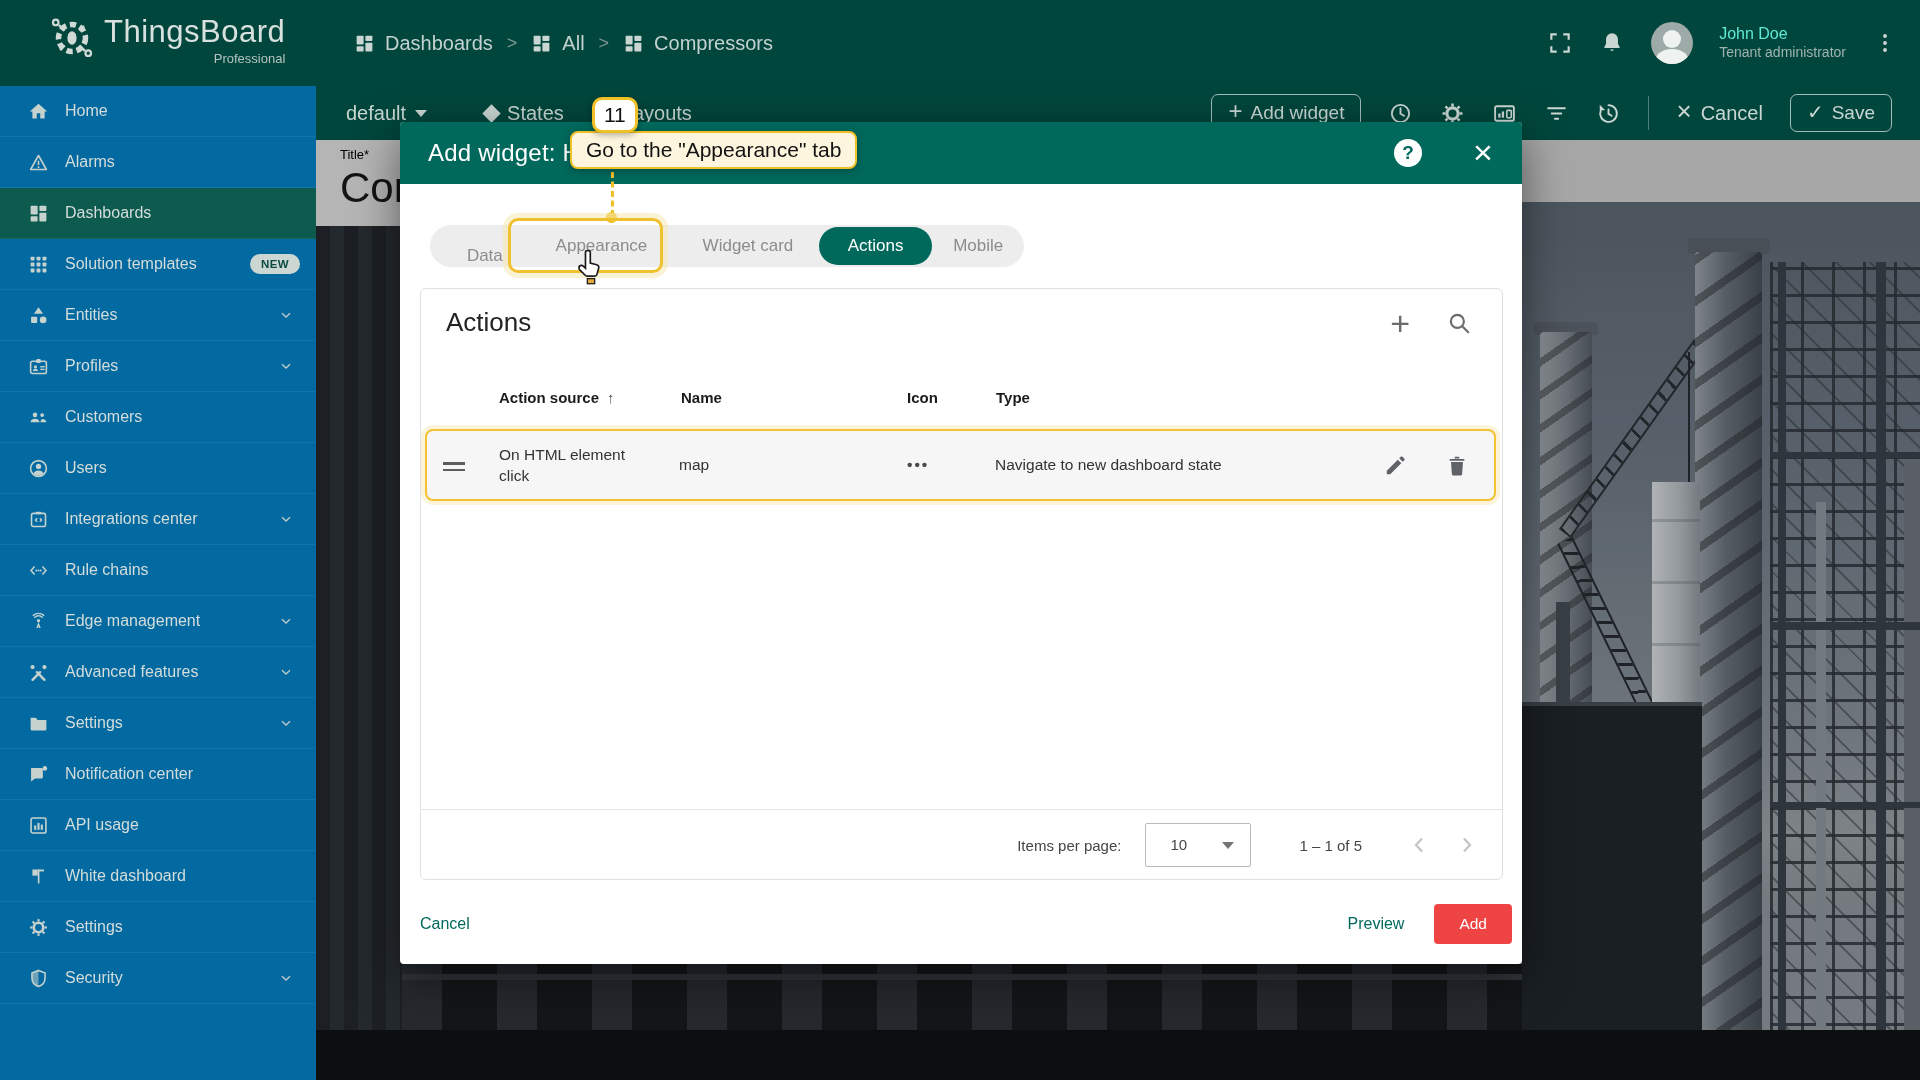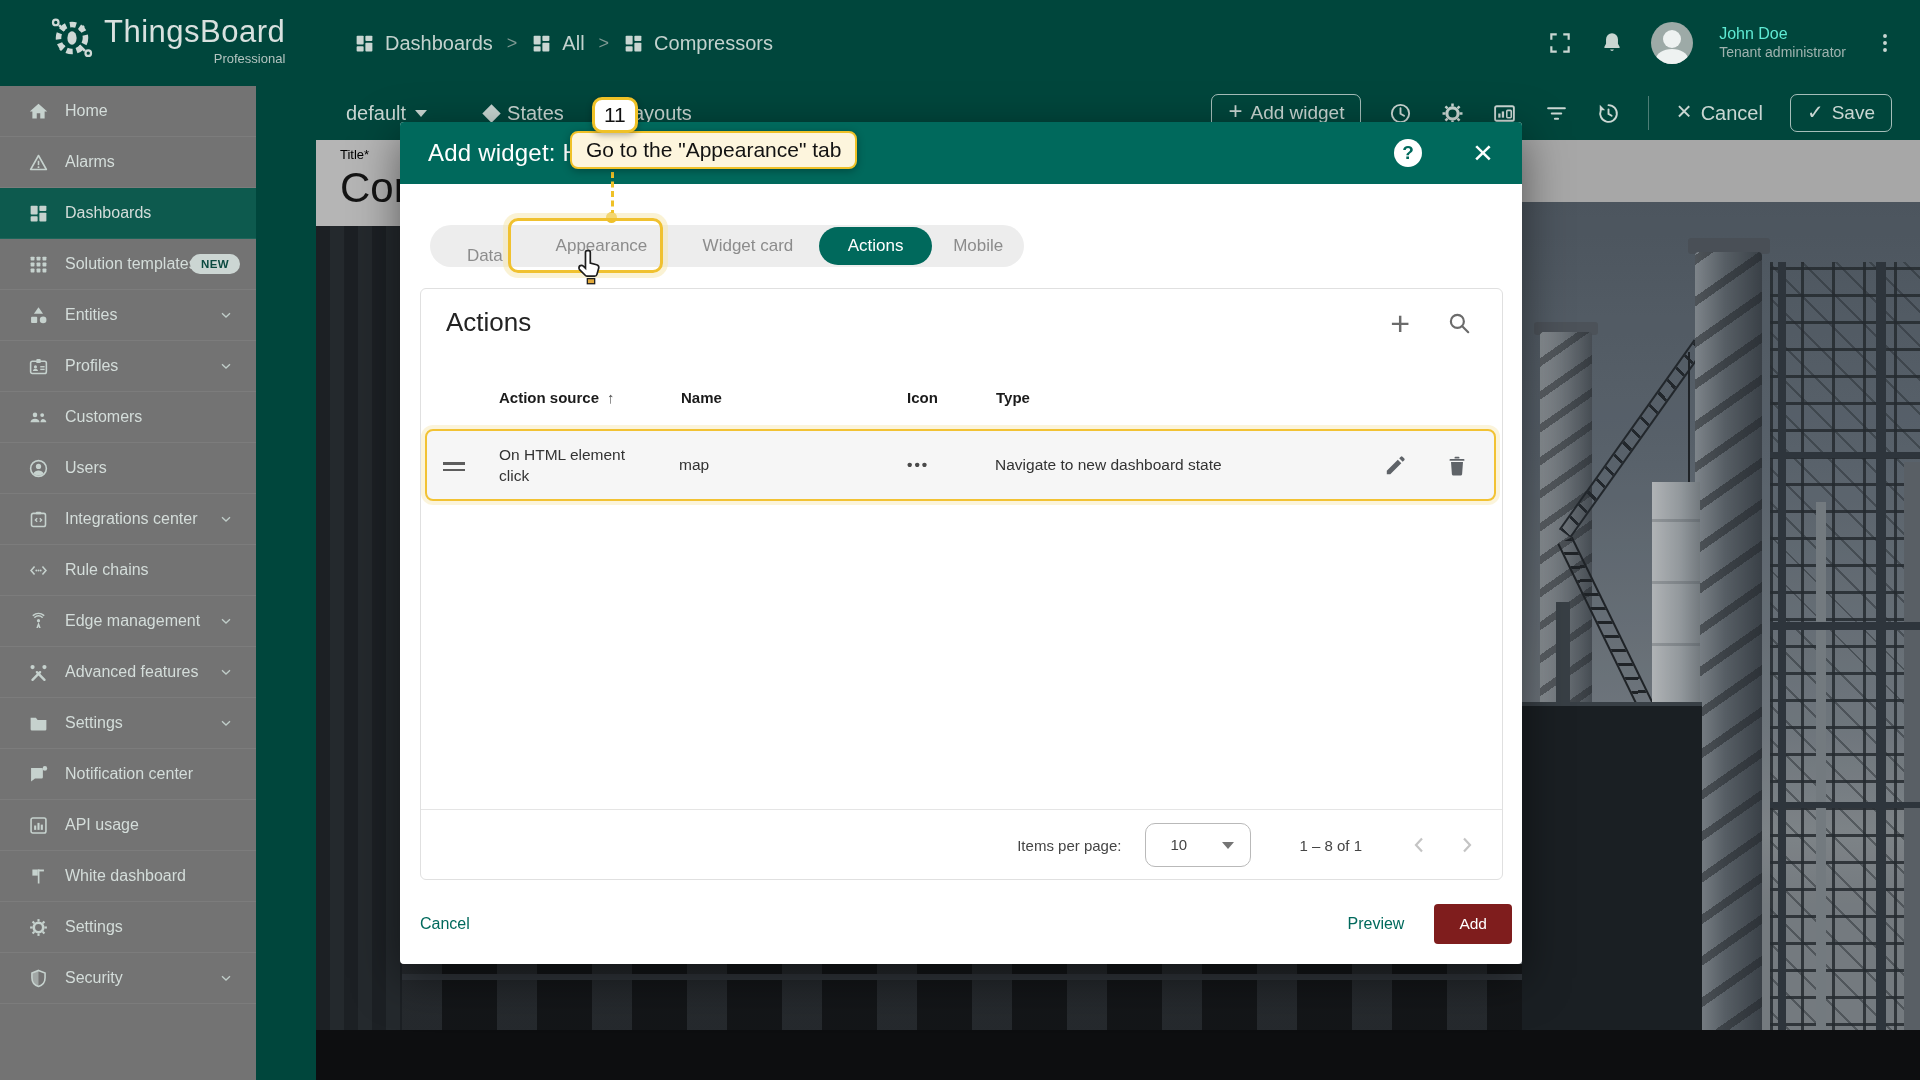--- a/index.html
+++ b/index.html
@@ -19,21 +19,21 @@
   #tb-right{position:absolute;right:22px;top:0;height:86px;display:flex;align-items:center;gap:26px;color:#c9d6d2;}
   .tb-ic{width:26px;height:26px;color:#c9d6d2;cursor:pointer;}
   #avatar{width:42px;height:42px;border-radius:50%;background:#9daaa7;position:relative;overflow:hidden;cursor:pointer;}
   #avatar .av-head{position:absolute;left:12px;top:8px;width:18px;height:18px;border-radius:50%;background:#eef2f1;}
   #avatar .av-body{position:absolute;left:5px;top:27px;width:32px;height:20px;border-radius:50% 50% 0 0;background:#eef2f1;}
   #userblock{line-height:1.25;}
   #user-name{font-size:16px;color:#5eead4;}
   #user-role{font-size:14px;color:#9fb3af;}
 
   
-  #sidebar{position:absolute;left:0;top:86px;width:256px;height:994px;background:#737373;z-index:20;}
+  #sidebar{position:absolute;left:0;top:86px;width:316px;height:994px;background:#0369a1;z-index:20;}
   .s-item{height:50px;border-bottom:1px solid rgba(255,255,255,.07);display:flex;align-items:center;
     padding-left:28px;position:relative;color:#d4ddda;font-size:16px;cursor:pointer;}
   .s-item.sel{background:#0d5a4e;}
   .s-ic{width:21px;height:21px;color:#c6d2ce;margin-right:16px;flex:none;}
   .s-chev{position:absolute;right:22px;width:16px;height:16px;color:#c0cdc9;}
   .s-badge{position:absolute;right:16px;background:#ccd6d3;color:#0b4a40;font-size:11.5px;font-weight:bold;
     padding:4px 11px;border-radius:11px;letter-spacing:.4px;}
 
   
   #edit-toolbar{position:absolute;left:316px;top:86px;width:1604px;height:54px;background:#00463c;
@@ -139,33 +139,33 @@
   .rc-name{left:252px;}
   .rc-icon{left:480px;font-weight:bold;color:#4a4a4a;letter-spacing:2px;}
   .rc-type{left:568px;}
   .row-ic{position:absolute;top:23px;width:24px;height:24px;color:#5f6368;cursor:pointer;}
   #row-edit{left:956px;}
   #row-del{left:1018px;}
   #p-divider{position:absolute;left:0;top:520px;width:100%;height:1px;background:#e5e5e5;}
   #p-pager{position:absolute;left:0;top:521px;width:100%;height:70px;display:flex;align-items:center;
     justify-content:flex-end;padding-right:24px;box-sizing:border-box;font-size:15px;color:#454545;}
   #pp-label{margin-right:24px;}
-  #pp-select{width:104px;height:42px;border:1px solid #b9b9b9;border-radius:10px;position:relative;cursor:pointer;}
+  #pp-select{width:104px;height:42px;border:1px solid #b9b9b9;border-radius:2px;position:relative;cursor:pointer;}
   #pp-value{position:absolute;left:24px;top:0;line-height:42px;}
   #pp-caret{position:absolute;right:16px;top:18px;width:0;height:0;border-left:6px solid transparent;border-right:6px solid transparent;border-top:7px solid #757575;}
   #pp-range{margin-left:48px;}
   .pp-chev{width:24px;height:24px;color:#c4c4c4;cursor:default;}
   #pp-prev{margin-left:46px;}
   #pp-next{margin-left:22px;}
 
   #m-footer{position:absolute;left:0;bottom:0;width:100%;height:80px;display:flex;align-items:center;
     padding:0 10px 0 20px;box-sizing:border-box;}
   #f-cancel,#f-preview{color:#00695c;font-size:16px;font-weight:500;cursor:pointer;}
   #f-preview{margin-left:auto;margin-right:30px;}
-  #f-add{background:#7f1d1d;color:#fff;font-size:15.5px;font-weight:500;border:none;border-radius:4px;
+  #f-add{background:#ef4444;color:#fff;font-size:15.5px;font-weight:500;border:none;border-radius:4px;
     padding:11px 25px;cursor:pointer;}
 
   
   #tab-highlight{position:absolute;left:508px;top:218px;width:155px;height:55px;border:3px solid #f0c12f;
     border-radius:10px;box-sizing:border-box;z-index:60;box-shadow:0 0 0 5px rgba(246,231,176,.55);}
   #guide-connector{position:absolute;left:611px;top:172px;height:44px;width:0;border-left:3px dashed #efc127;z-index:59;}
   #guide-dot{position:absolute;left:606px;top:212px;width:11px;height:11px;border-radius:50%;background:#efc127;z-index:59;}
   #guide-tooltip{position:absolute;left:570px;top:131px;background:#fdf5dd;border:2.5px solid #efc127;border-radius:8px;
     padding:5px 14px;font-size:21px;color:#121212;white-space:nowrap;z-index:70;box-shadow:0 2px 8px rgba(0,0,0,.3);}
   #guide-badge{position:absolute;left:592px;top:97px;background:#fff;border:3px solid #efc127;border-radius:10px;
@@ -578,21 +578,21 @@
         </svg>
     </div>
 
     <div id="p-divider"></div>
     <div id="p-pager">
       <span id="pp-label">Items per page:</span>
       <span id="pp-select">
         <span id="pp-value">10</span>
         <span id="pp-caret"></span>
       </span>
-      <span id="pp-range">1 – 8 of 1</span>
+      <span id="pp-range">1 – 1 of 5</span>
       <svg class="pp-chev" id="pp-prev" viewBox="0 0 24 24" fill="none" stroke="currentColor" stroke-width="2.2">
           <path d="M14 5.5 8 12l6 6.5"></path>
         </svg>
       <svg class="pp-chev" id="pp-next" viewBox="0 0 24 24" fill="none" stroke="currentColor" stroke-width="2.2">
           <path d="M10 5.5 16 12l-6 6.5"></path>
         </svg>
     </div>
   </div>
 
   <div id="m-footer">

